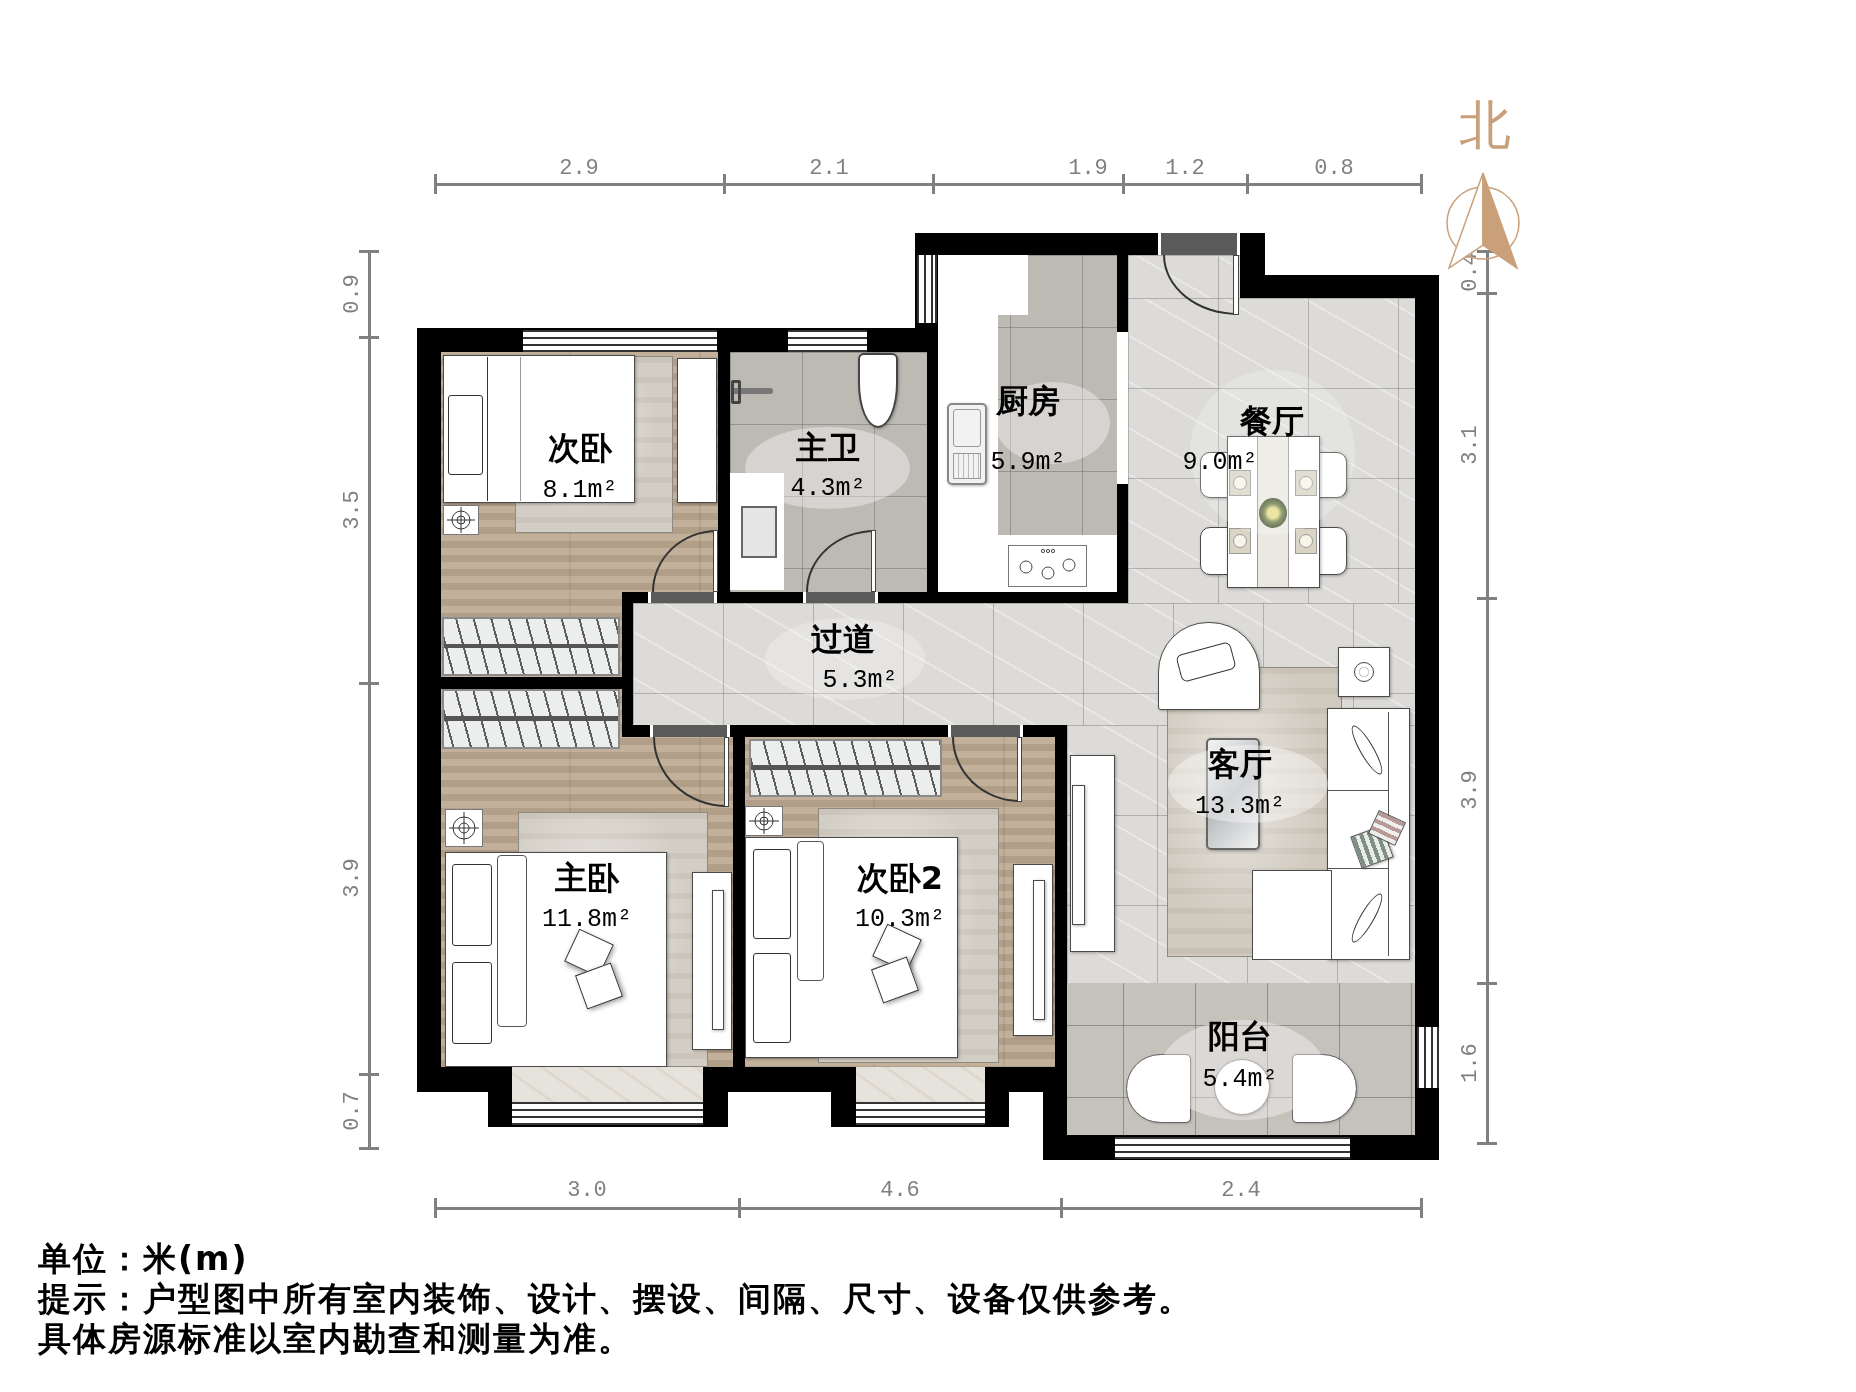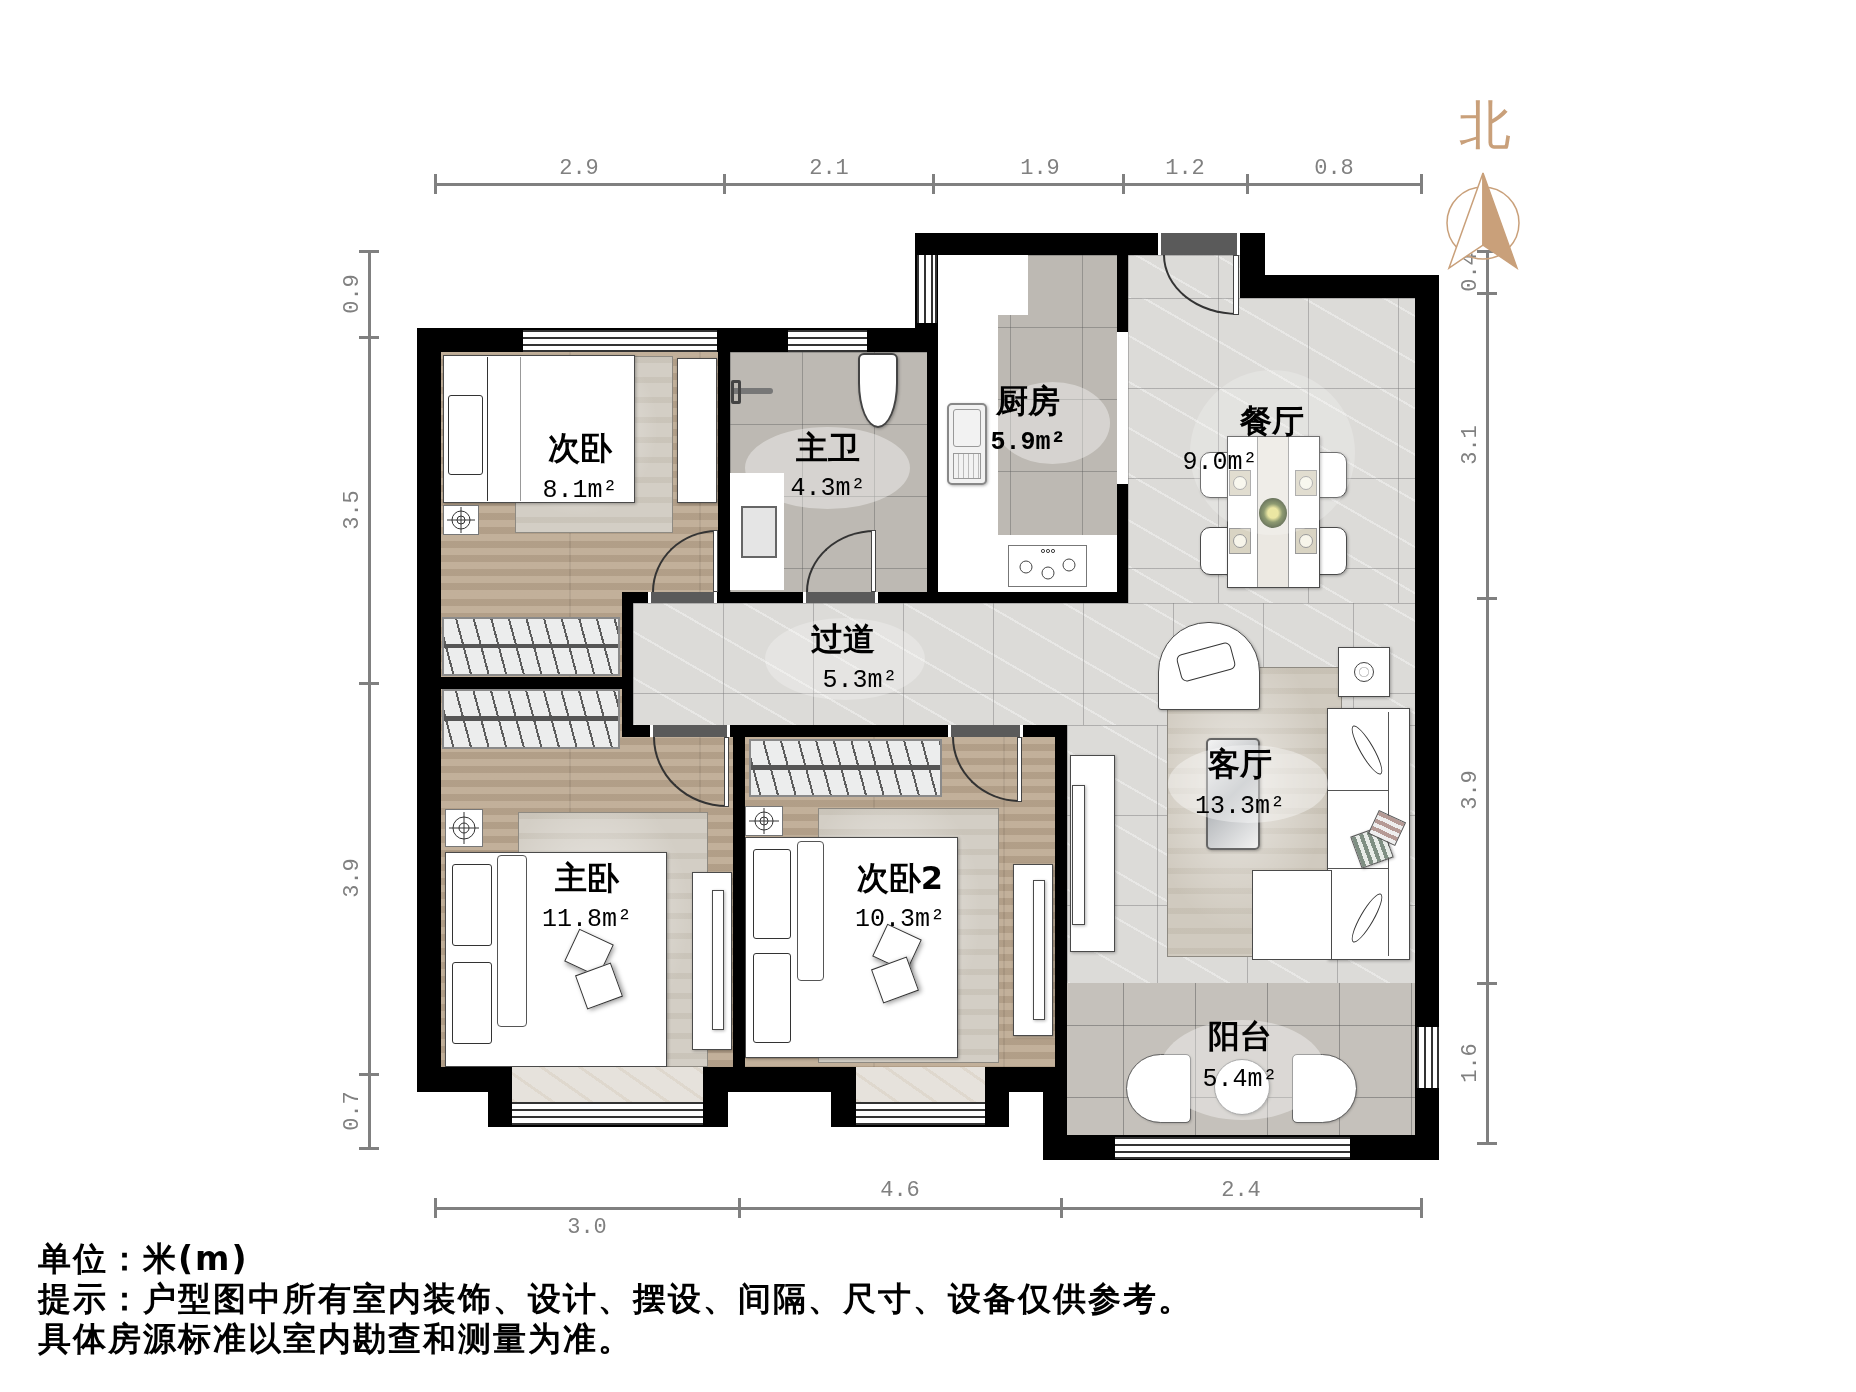--- a/index.html
+++ b/index.html
@@ -244,21 +244,21 @@
 <div class="hl" style="left:1168px;top:745px;width:160px;height:78px;"></div>
 <div class="hl" style="left:1160px;top:1020px;width:165px;height:100px;"></div>
 
 <div class="rname" style="left:580px;top:449px;">次卧</div>
 <div class="rarea" style="left:580px;top:490px;">8.1m²</div>
 
 <div class="rname" style="left:828px;top:449px;">主卫</div>
 <div class="rarea" style="left:828px;top:488px;">4.3m²</div>
 
 <div class="rname" style="left:1028px;top:402px;">厨房</div>
-<div class="rarea" style="left:1028px;top:442px;font-weight:bold;">5.9m²</div>
+<div class="rarea" style="left:1028px;top:462px;">5.9m²</div>
 
 <div class="rname" style="left:1272px;top:422px;">餐厅</div>
 <div class="rarea" style="left:1220px;top:462px;">9.0m²</div>
 
 <div class="rname" style="left:843px;top:640px;">过道</div>
 <div class="rarea" style="left:843px;top:680px;margin-left:17px;">5.3m²</div>
 
 <div class="rname" style="left:1240px;top:765px;">客厅</div>
 <div class="rarea" style="left:1240px;top:806px;">13.3m²</div>
 
@@ -273,30 +273,30 @@
 
 <div class="dline-h" style="left:435px;top:183px;width:986px;"></div>
 <div class="tick-v" style="left:434px;top:174px;"></div>
 <div class="tick-v" style="left:723px;top:174px;"></div>
 <div class="tick-v" style="left:932px;top:174px;"></div>
 <div class="tick-v" style="left:1122px;top:174px;"></div>
 <div class="tick-v" style="left:1246px;top:174px;"></div>
 <div class="tick-v" style="left:1420px;top:174px;"></div>
 <div class="dlabel" style="left:579px;top:168px;">2.9</div>
 <div class="dlabel" style="left:829px;top:168px;">2.1</div>
-<div class="dlabel" style="left:1040px;top:168px;">1.9</div>
+<div class="dlabel" style="left:1088px;top:168px;">1.9</div>
 <div class="dlabel" style="left:1185px;top:168px;">1.2</div>
 <div class="dlabel" style="left:1334px;top:168px;">0.8</div>
 
 <div class="dline-h" style="left:435px;top:1207px;width:986px;"></div>
 <div class="tick-v" style="left:434px;top:1198px;"></div>
 <div class="tick-v" style="left:738px;top:1198px;"></div>
 <div class="tick-v" style="left:1060px;top:1198px;"></div>
 <div class="tick-v" style="left:1420px;top:1198px;"></div>
-<div class="dlabel" style="left:587px;top:1227px;">3.0</div>
+<div class="dlabel" style="left:587px;top:1190px;">3.0</div>
 <div class="dlabel" style="left:900px;top:1190px;">4.6</div>
 <div class="dlabel" style="left:1241px;top:1190px;">2.4</div>
 
 <div class="dline-v" style="left:368px;top:251px;height:897px;"></div>
 <div class="tick-h" style="left:359px;top:250px;"></div>
 <div class="tick-h" style="left:359px;top:336px;"></div>
 <div class="tick-h" style="left:359px;top:682px;"></div>
 <div class="tick-h" style="left:359px;top:1073px;"></div>
 <div class="tick-h" style="left:359px;top:1147px;"></div>
 <div class="dlabel-r" style="left:352px;top:294px;">0.9</div>

